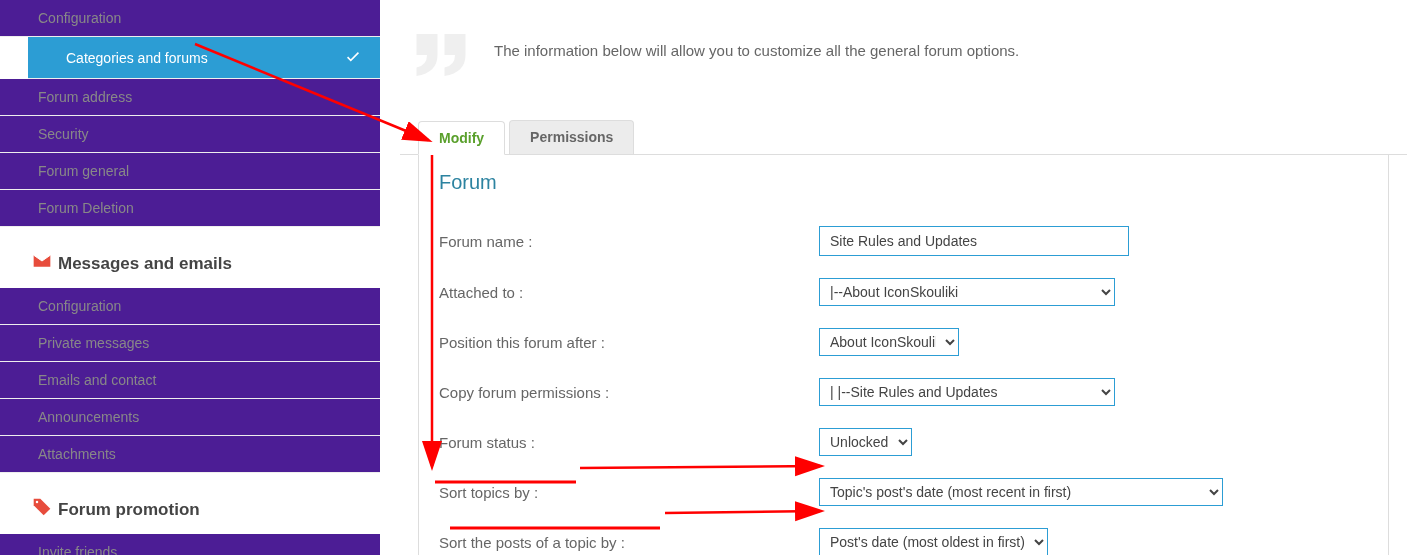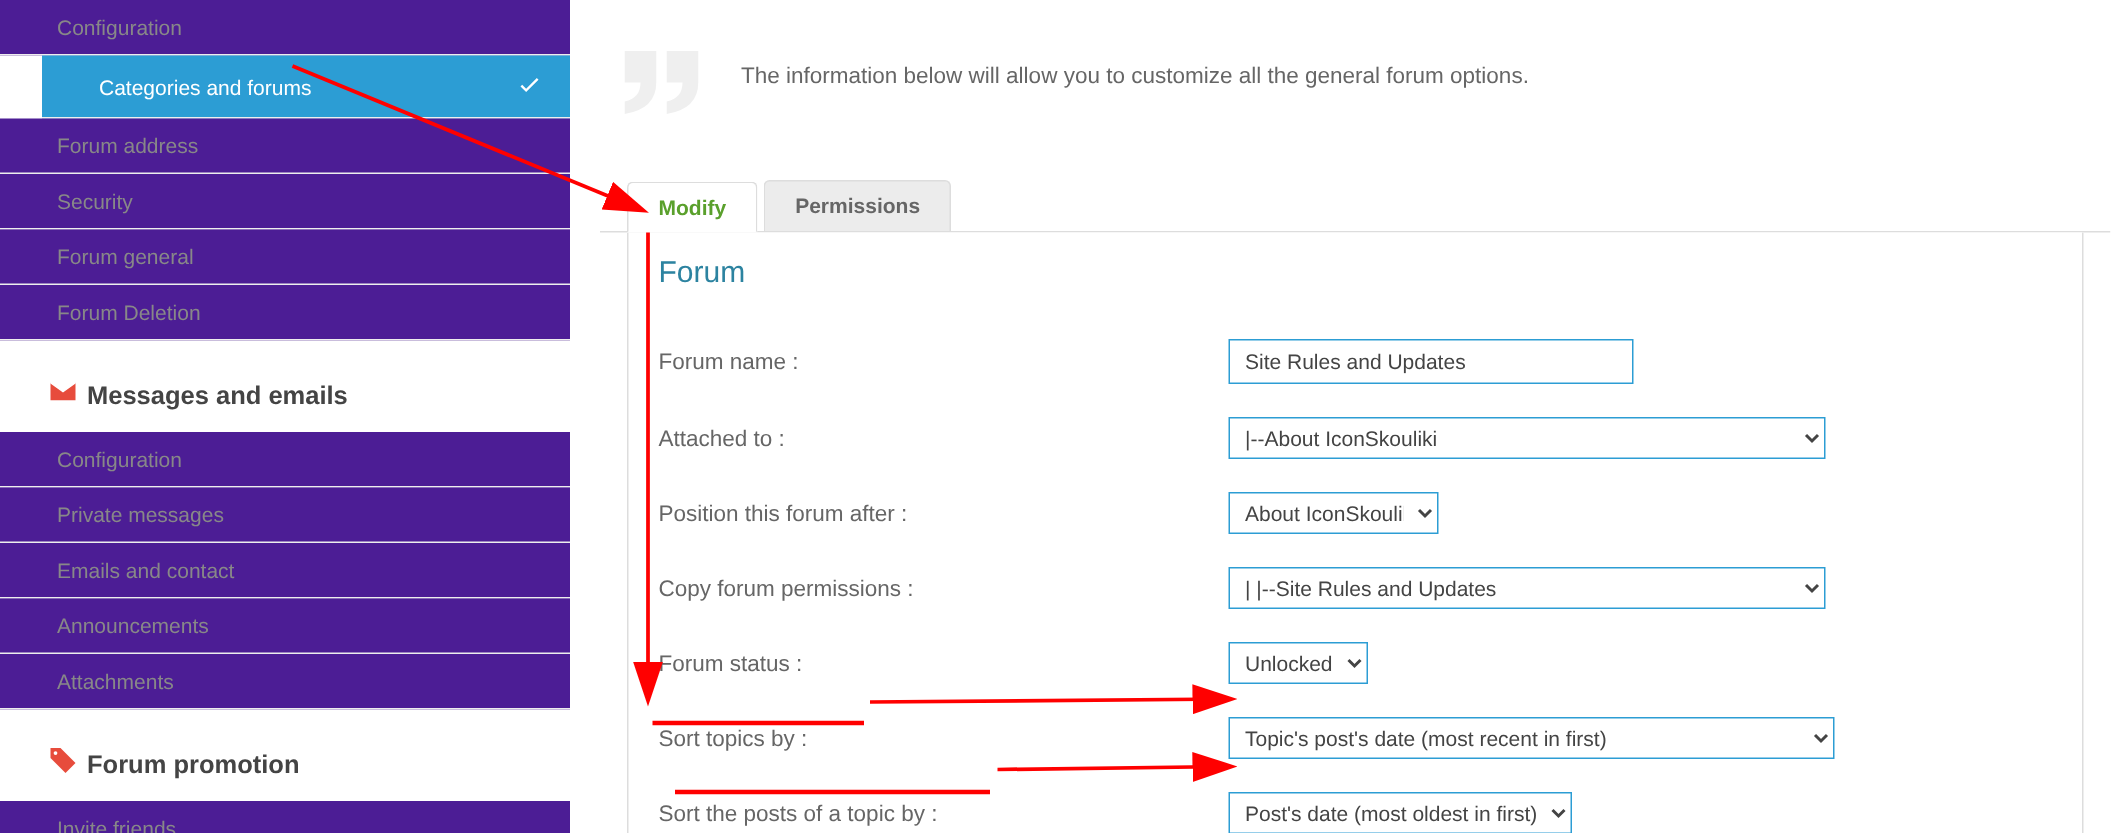--- a/index.html
+++ b/index.html
@@ -22,23 +22,23 @@
   .quote-text { color:#666; font-size:15px; padding-top:22px; }
 
   .tabs-row { display:flex; border-bottom:1px solid #ddd; padding-left:18px;}
   .tab { padding:8px 20px; border:1px solid #ddd; border-bottom:none; background:#ececec; color:#666; font-weight:bold; margin-right:4px; cursor:pointer; border-radius:4px 4px 0 0;}
   .tab.active { background:#fff; color:#5aa02c; border-bottom:1px solid #fff; position:relative; top:1px;}
 
   .panel { border:1px solid #ddd; border-top:none; margin:0 18px 0 18px; padding:16px 20px 40px 20px; background:#fff;}
   .panel h3 { color:#2c83a0; font-size:20px; margin-bottom:32px; font-weight:normal;}
   .field-row { display:flex; align-items:center; margin-bottom:22px; }
   .field-label { width:380px; color:#666; font-size:15px; }
-  .text-input { border:1px solid #2c9dd4; padding:6px 10px; font-size:14px; color:#444; width:270px; font-family:inherit; }
+  .text-input { border:1px solid #2c9dd4; padding:6px 10px; font-size:14px; color:#444; width:310px; font-family:inherit; }
   select { border:1px solid #2c9dd4; padding:4px 6px; font-size:14px; color:#444; font-family:inherit; background:#fff; }
-  select.wide { width:398px; }
+  select.wide { width:296px; }
   select.mid { width:404px; }
   select.narrow { width:140px; }
 
   .annotations { position:absolute; left:0; top:0; width:1407px; height:555px; pointer-events:none; z-index:500;}
 </style>
 </head>
 <body>
 
 <div class="layout">
 

